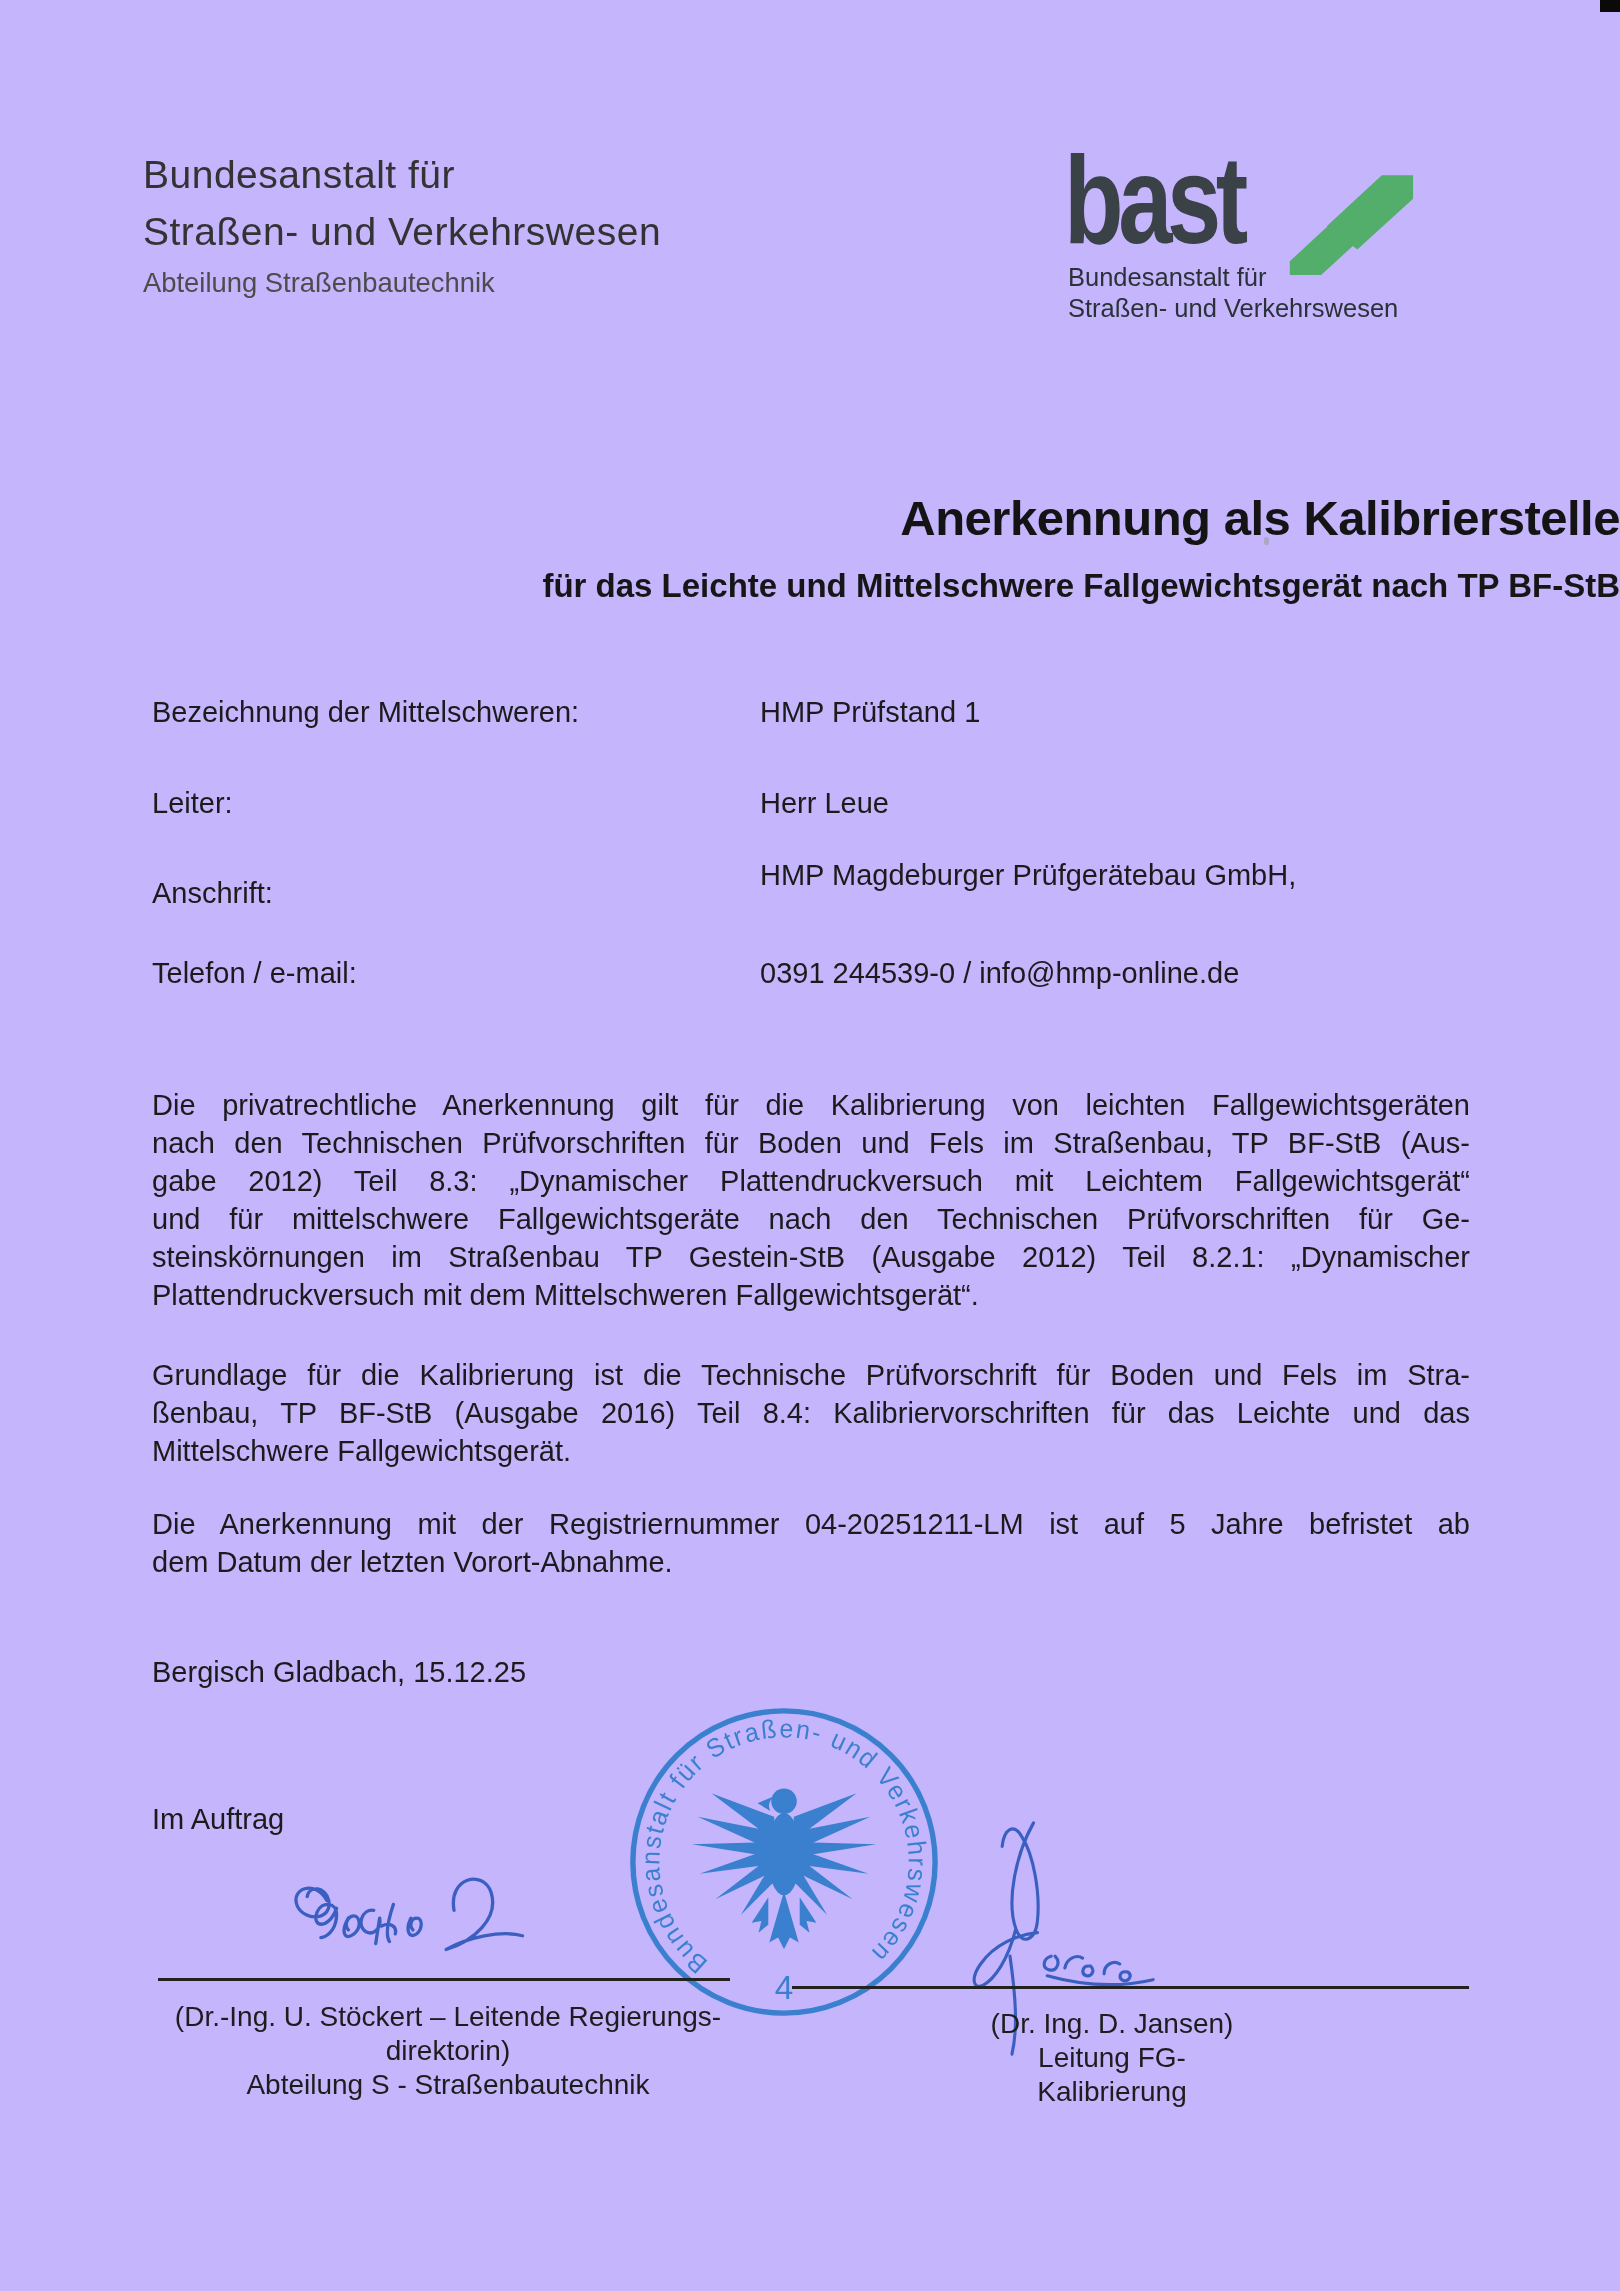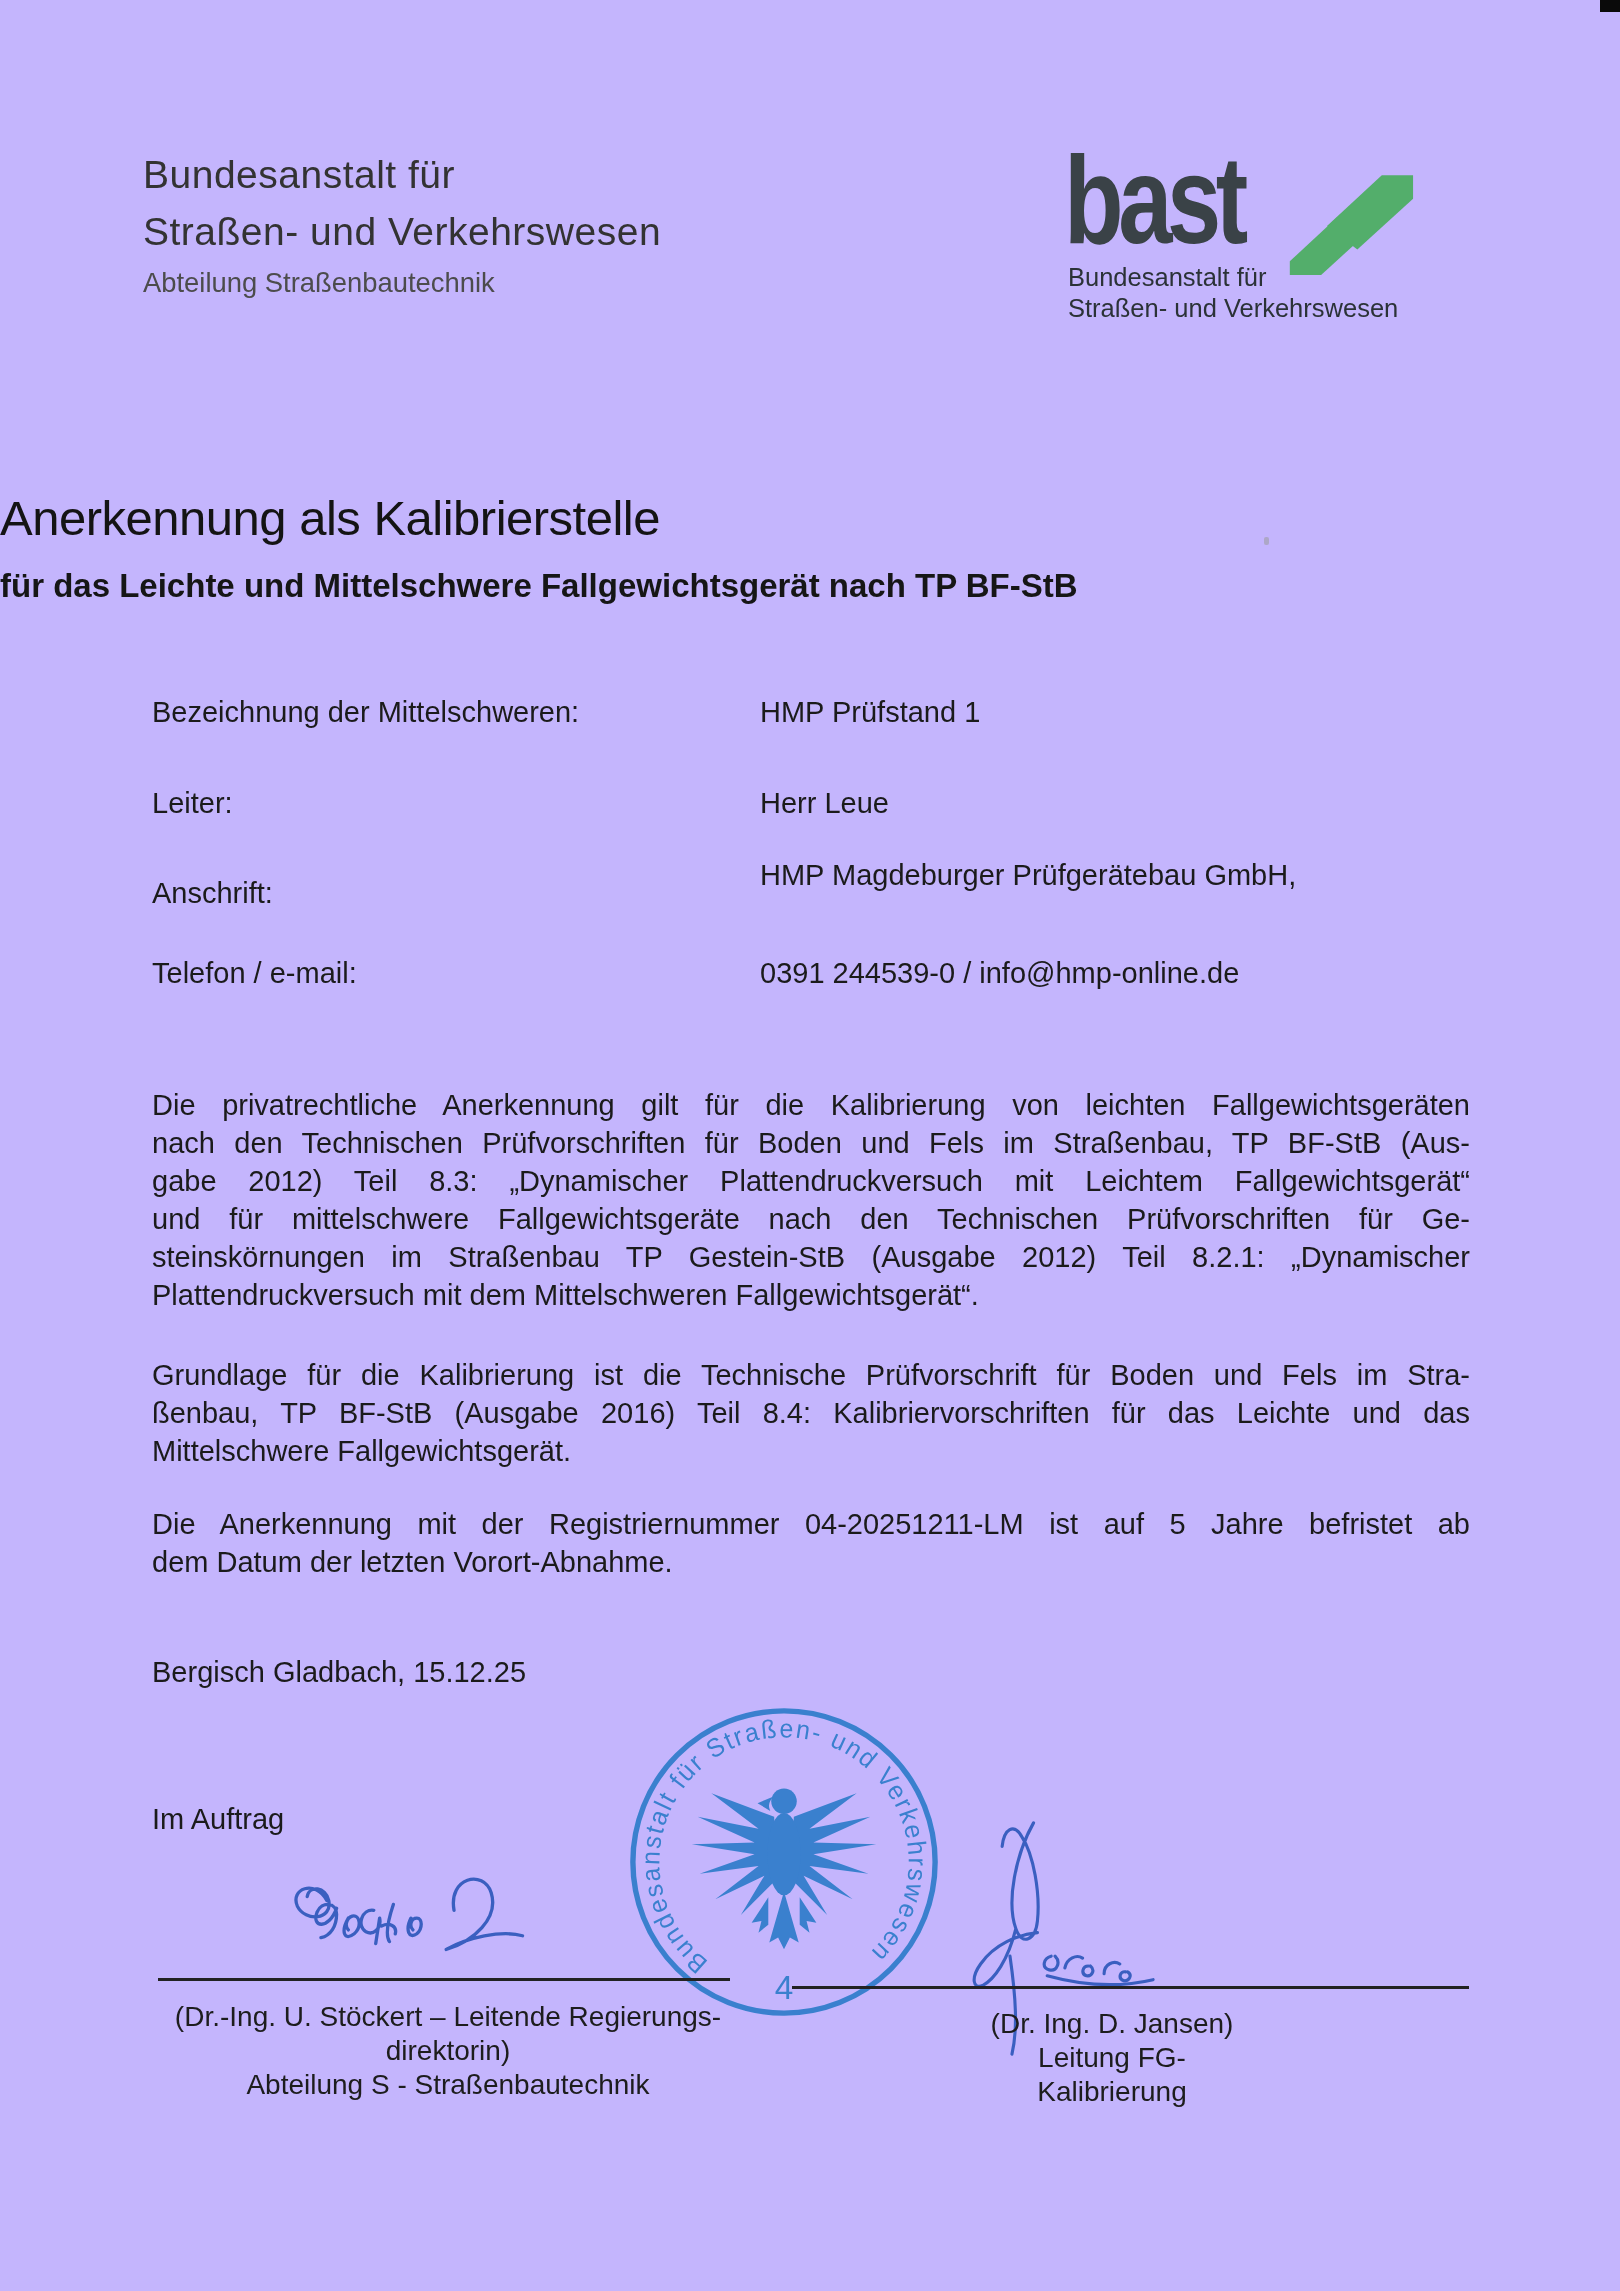--- a/index.html
+++ b/index.html
@@ -13,22 +13,22 @@
   .lh-line1{left:143px;top:153px;font-size:39px;color:#333;letter-spacing:0.5px;}
   .lh-line2{left:143px;top:210px;font-size:39px;color:#333;letter-spacing:0.5px;}
   .lh-dept{left:143px;top:267px;font-size:27.4px;color:#4c4c4c;text-align:right;}
   
   .bast-word{left:1064px;top:137px;font-size:125px;font-weight:bold;color:#3a4247;
     letter-spacing:-6.9px;transform:scaleX(.78);transform-origin:left top;line-height:1;}
   .bast-road{left:1282px;top:169px;}
   .bast-cap1{left:1068px;top:263px;font-size:25.5px;color:#2b3237;}
   .bast-cap2{left:1068px;top:294px;font-size:25.5px;color:#2b3237;}
   
-  .title{left:0;top:490px;width:1620px;text-align:left;font-size:49px;font-weight:normal;color:#141414;letter-spacing:-0.5px;}
-  .subtitle{left:0;top:567px;width:1620px;text-align:left;font-size:33px;font-weight:bold;color:#161616;}
+  .title{left:0;top:490px;width:1620px;text-align:right;font-size:49px;font-weight:bold;color:#141414;letter-spacing:-0.5px;}
+  .subtitle{left:0;top:567px;width:1620px;text-align:right;font-size:33px;font-weight:bold;color:#161616;}
   
   .flabel{left:152px;font-size:29px;}
   .fvalue{left:760px;font-size:29px;}
   
   .para{left:152px;width:1318px;font-size:29px;line-height:38px;}
   .pline{display:block;}
   .just{text-align:justify;text-align-last:justify;}
   .closing{left:152px;font-size:29px;}
   
   .sigline{height:2.9px;background:#222;}

